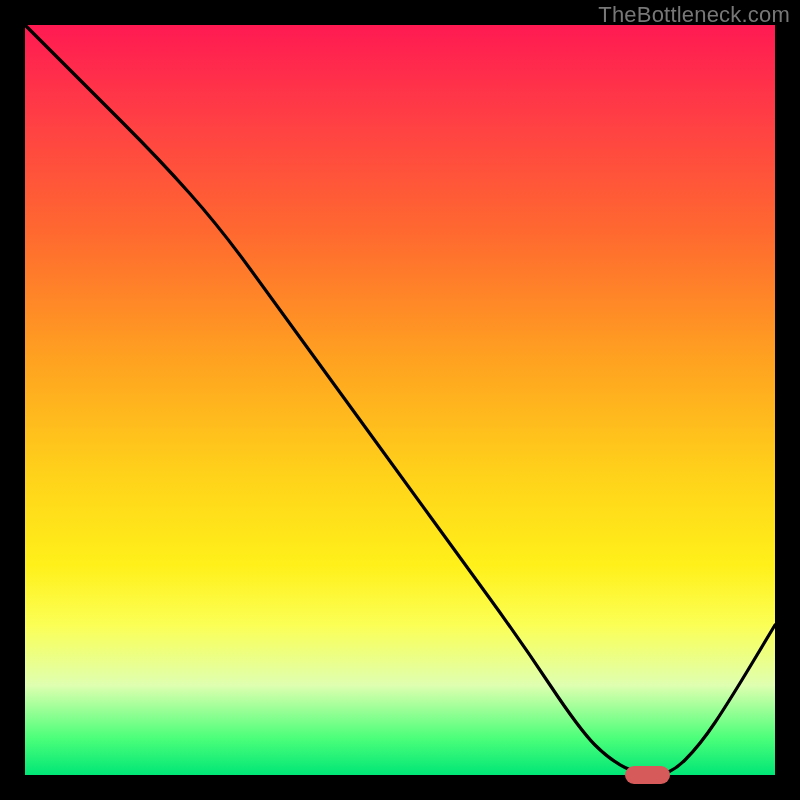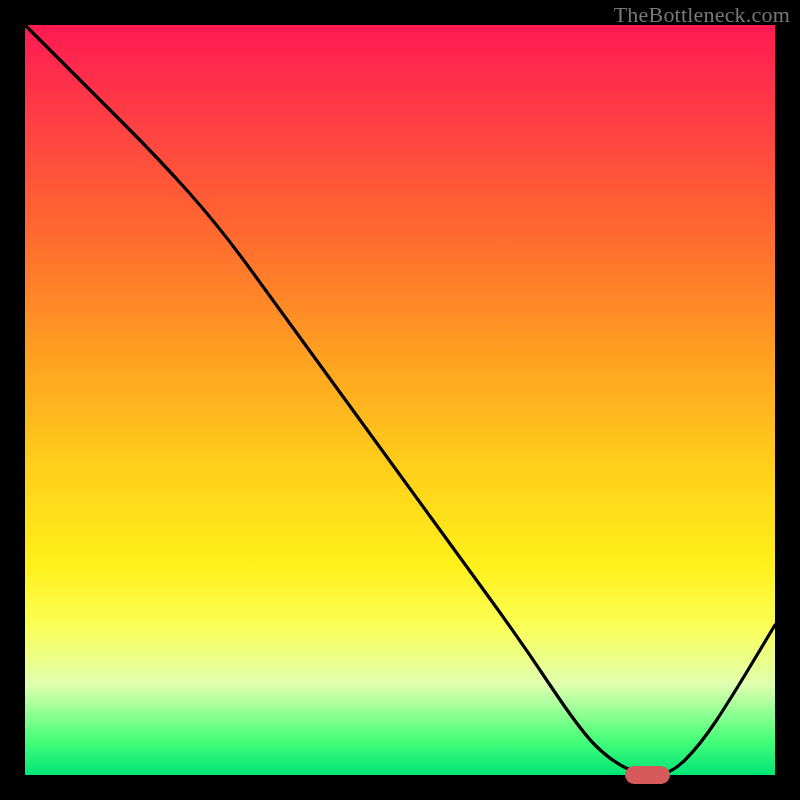--- a/index.html
+++ b/index.html
@@ -11,21 +11,20 @@
     overflow: hidden;
     font-family: Arial, Helvetica, sans-serif;
   }
   .frame {
     position: absolute;
     top: 0;
     left: 0;
     width: 800px;
     height: 800px;
     background: #000;
-    font-family: Liberation Serif, serif;
   }
   .gradient {
     position: absolute;
     top: 25px;
     left: 25px;
     width: 750px;
     height: 750px;
     background: linear-gradient(
       to bottom,
       #ff1a52 0%,

